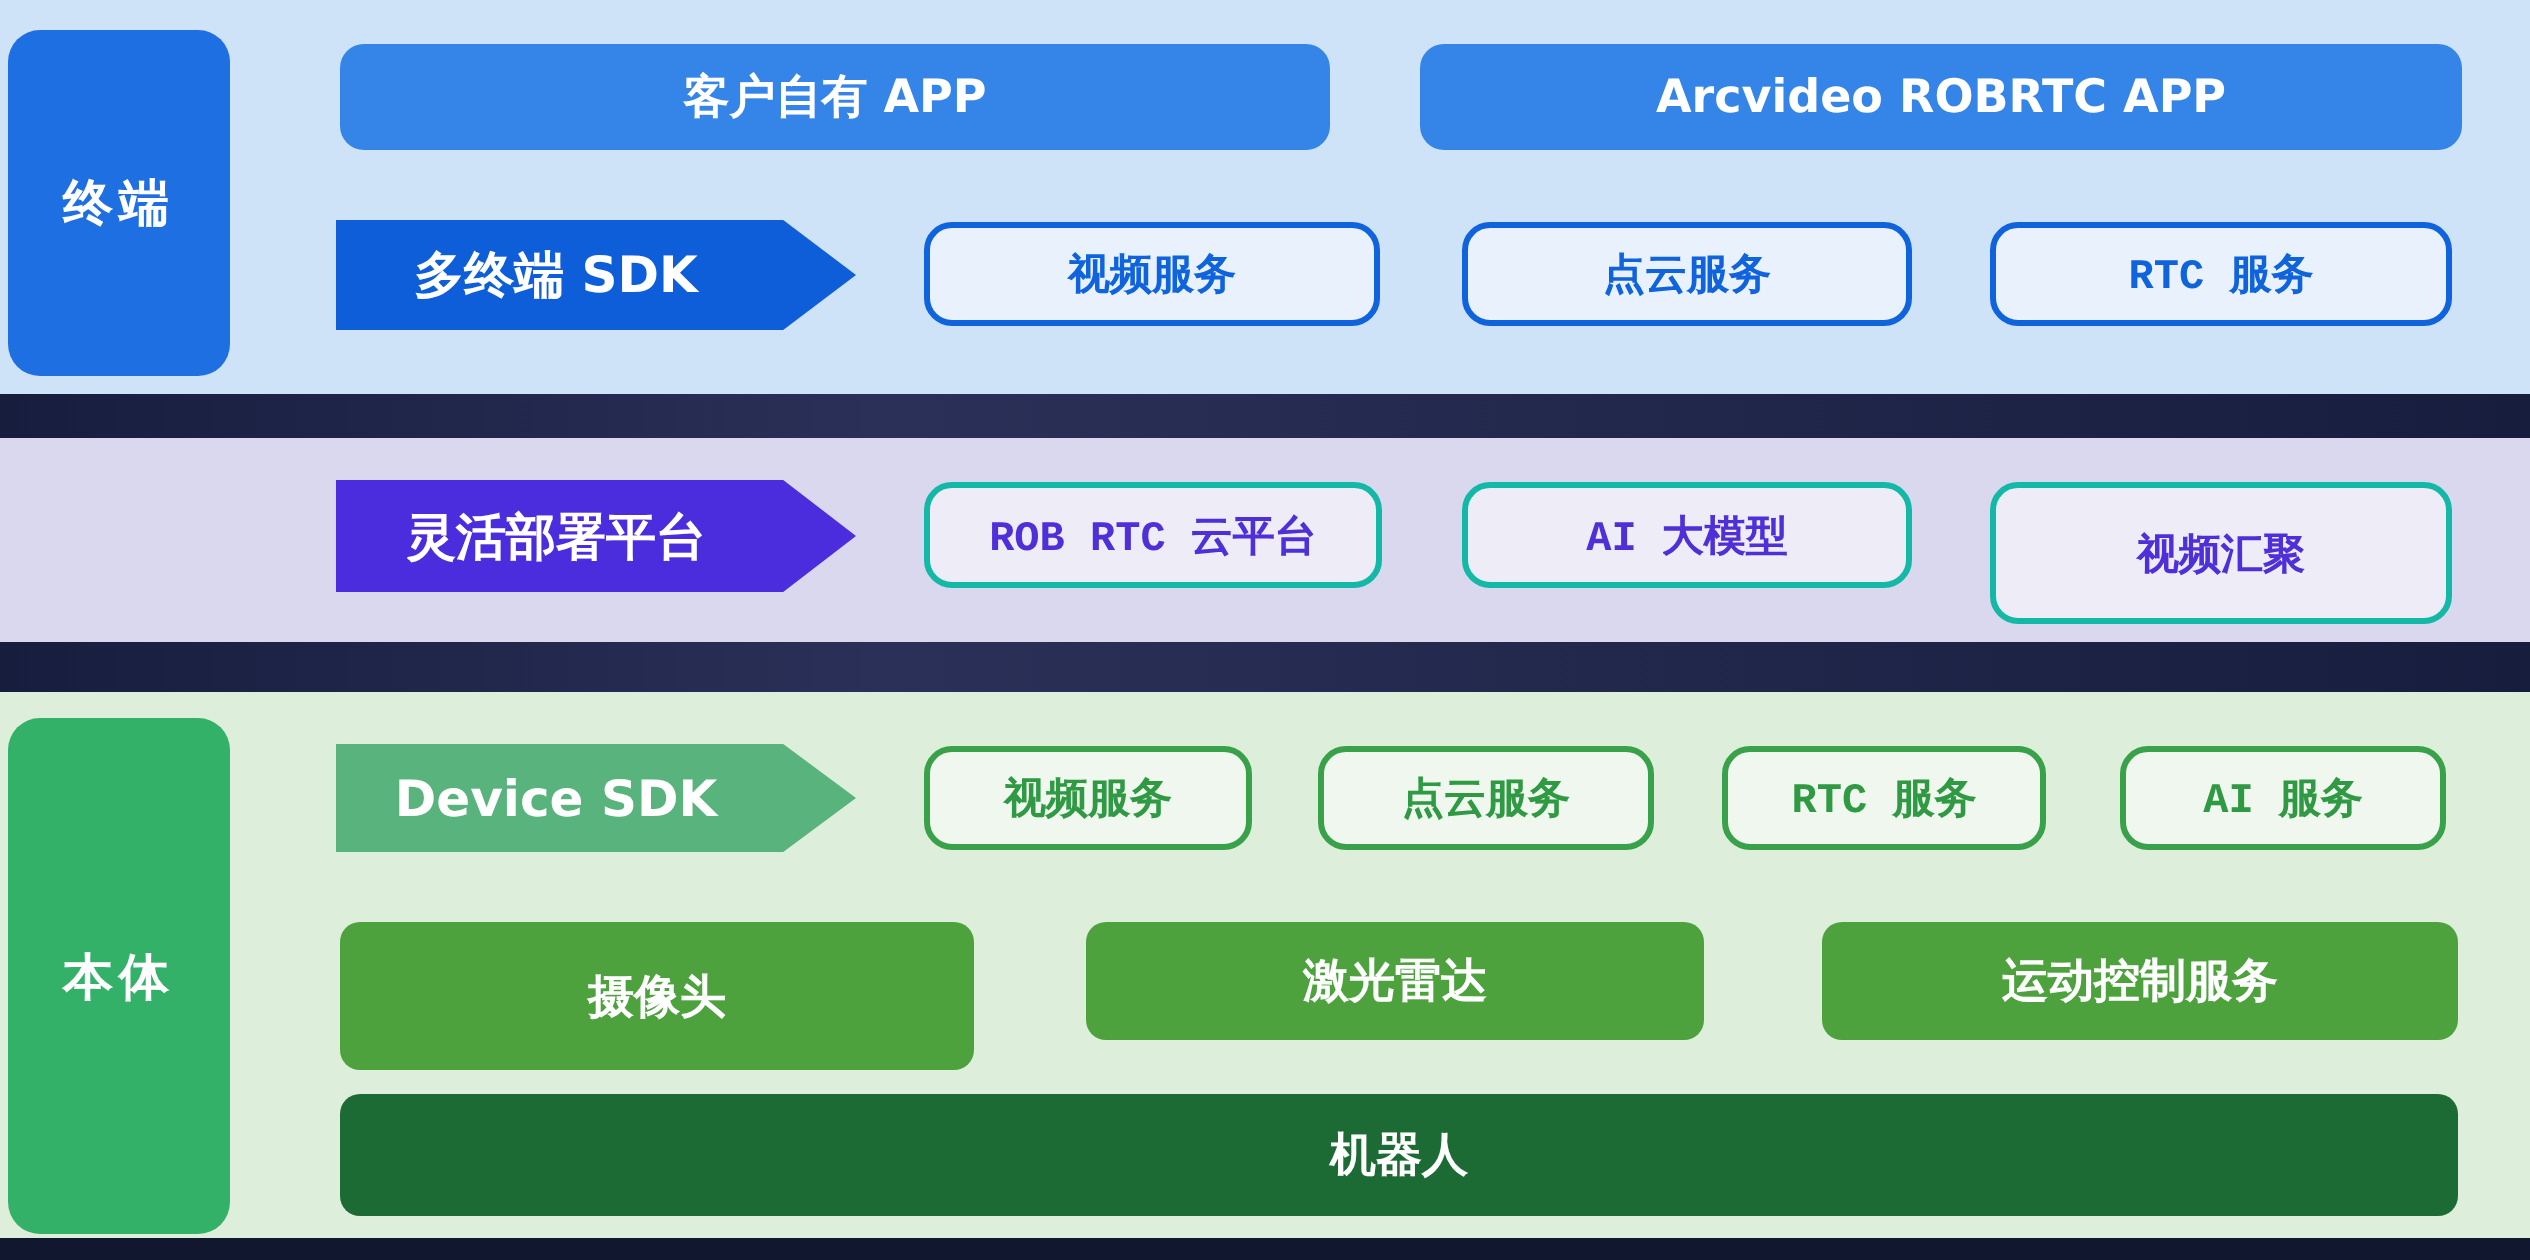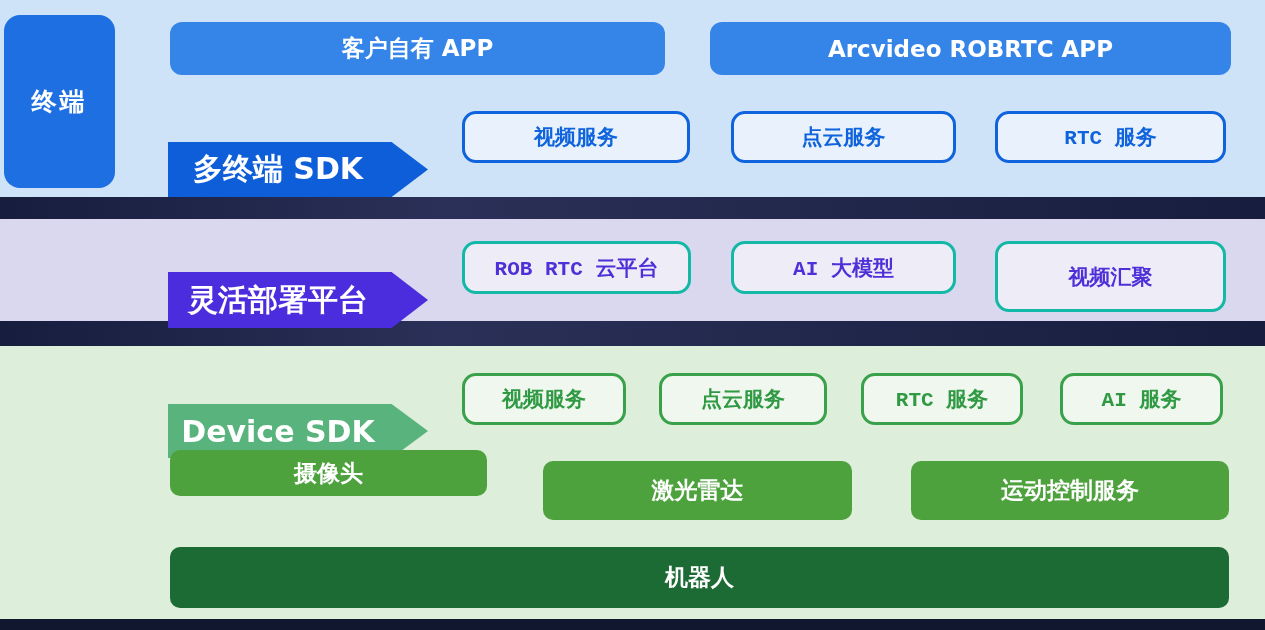--- a/index.html
+++ b/index.html
@@ -51,61 +51,61 @@
     background: rgba(255, 255, 255, 0.55);
     font-family: Liberation Mono, monospace;
   }
   .pill-blue   { border: 3px solid #0f63dc; color: #0f63dc; }
   .pill-purple { border: 3px solid #14b8a6; color: #4f30d8; }
   .pill-green  { border: 3px solid #3aa14b; color: #2f9a43; }
 
   .arrow {
     position: absolute;
     display: flex; align-items: center; justify-content: center;
-    color: #ffffff; font-size: 30px;
+    color: #ffffff; font-size: 25px;
     padding-right: 40px;
     clip-path: polygon(0 0, 86% 0, 100% 50%, 86% 100%, 0 100%);
-    margin-top: 32px;
   }
   .arrow-blue   { background: #0e5ed9; }
   .arrow-purple { background: #4c2ddd; }
   .arrow-green  { background: #58b37c; }
 </style>
 </head>
 <body>
 
 <div class="canvas">
 
   <div class="band band-terminal"></div>
   <div class="separator sep-1"></div>
   <div class="band band-platform"></div>
   <div class="separator sep-2"></div>
   <div class="band band-device"></div>
   <div class="bottom-strip"></div>
 
   <div class="side-label label-terminal">终端</div>
+  <div class="side-label label-device">本体</div>
 
   <div class="box app-box" style="left:170px;top:22px;width:495px;height:53px">客户自有 APP</div>
   <div class="box app-box" style="left:710px;top:22px;width:521px;height:53px">Arcvideo ROBRTC APP</div>
 
   <div class="arrow arrow-blue" style="left:168px;top:110px;width:260px;height:55px">多终端 SDK</div>
   <div class="pill pill-blue" style="left:462px;top:111px;width:228px;height:52px">视频服务</div>
   <div class="pill pill-blue" style="left:731px;top:111px;width:225px;height:52px">点云服务</div>
   <div class="pill pill-blue" style="left:995px;top:111px;width:231px;height:52px">RTC 服务</div>
 
   <div class="arrow arrow-purple" style="left:168px;top:240px;width:260px;height:56px">灵活部署平台</div>
   <div class="pill pill-purple" style="left:462px;top:241px;width:229px;height:53px">ROB RTC 云平台</div>
   <div class="pill pill-purple" style="left:731px;top:241px;width:225px;height:53px">AI 大模型</div>
   <div class="pill pill-purple" style="left:995px;top:241px;width:231px;height:71px">视频汇聚</div>
 
   <div class="arrow arrow-green" style="left:168px;top:372px;width:260px;height:54px">Device SDK</div>
   <div class="pill pill-green" style="left:462px;top:373px;width:164px;height:52px">视频服务</div>
   <div class="pill pill-green" style="left:659px;top:373px;width:168px;height:52px">点云服务</div>
   <div class="pill pill-green" style="left:861px;top:373px;width:162px;height:52px">RTC 服务</div>
   <div class="pill pill-green" style="left:1060px;top:373px;width:163px;height:52px">AI 服务</div>
 
-  <div class="box hw-box" style="left:170px;top:450px;width:317px;height:46px">摄像头</div>
+  <div class="box hw-box" style="left:170px;top:461px;width:317px;height:74px">摄像头</div>
   <div class="box hw-box" style="left:543px;top:461px;width:309px;height:59px">激光雷达</div>
   <div class="box hw-box" style="left:911px;top:461px;width:318px;height:59px">运动控制服务</div>
 
   <div class="box robot-box" style="left:170px;top:547px;width:1059px;height:61px">机器人</div>
 
 </div>
 
 </body></html>

